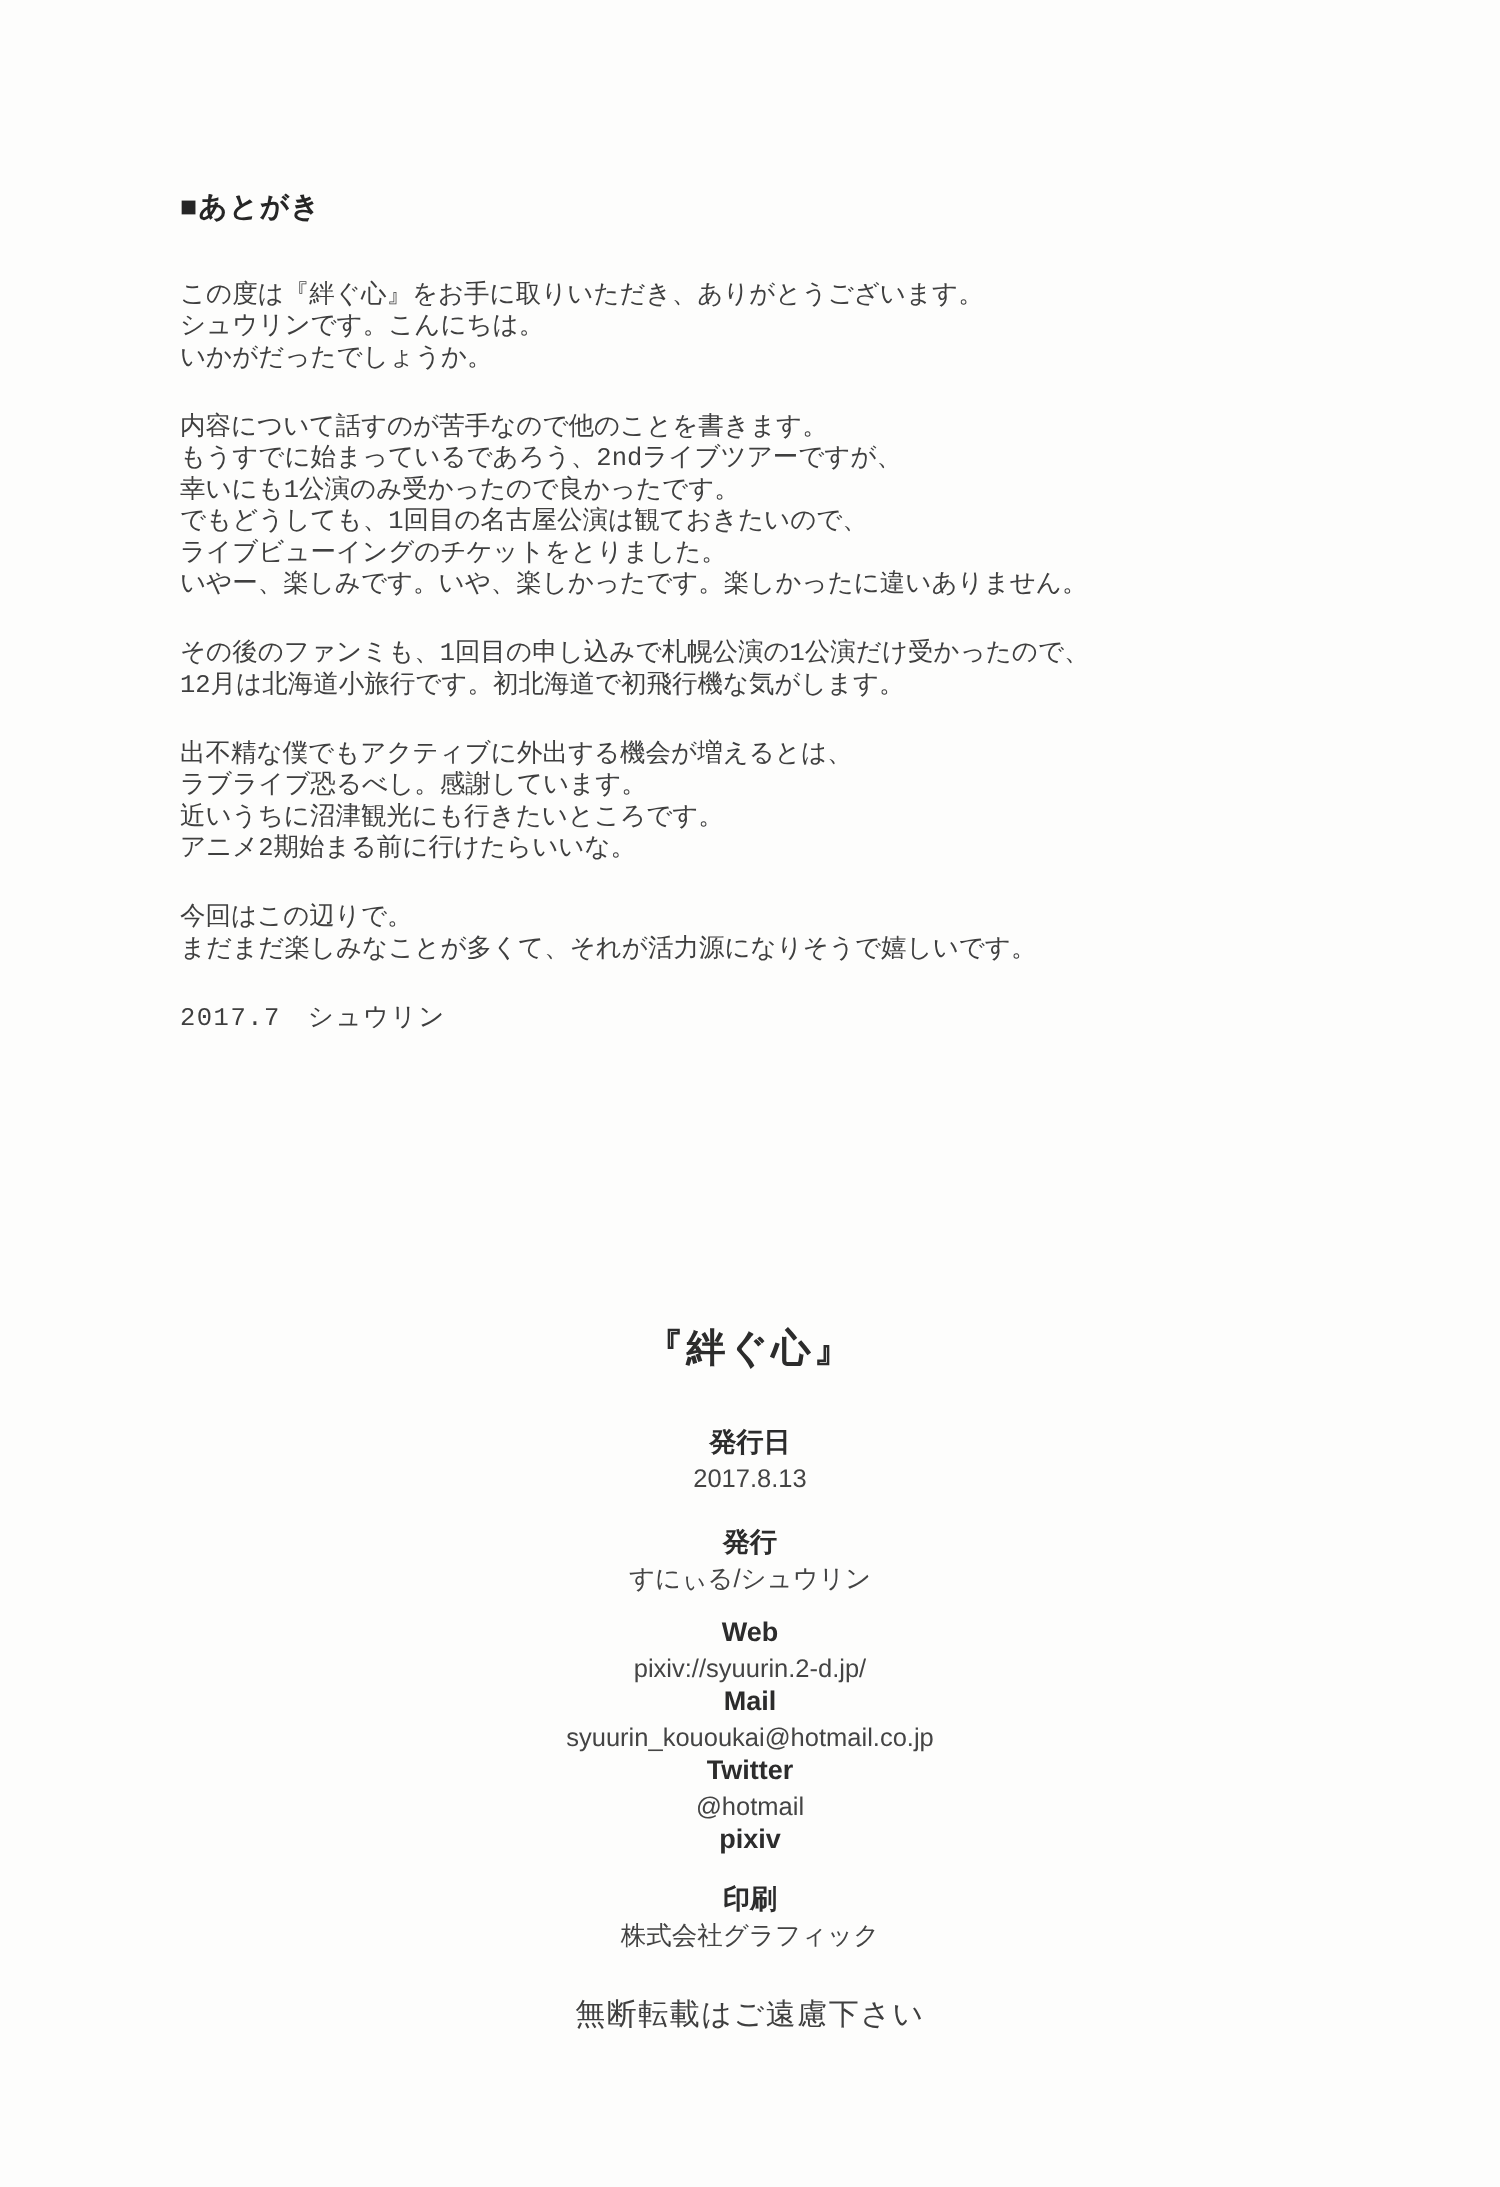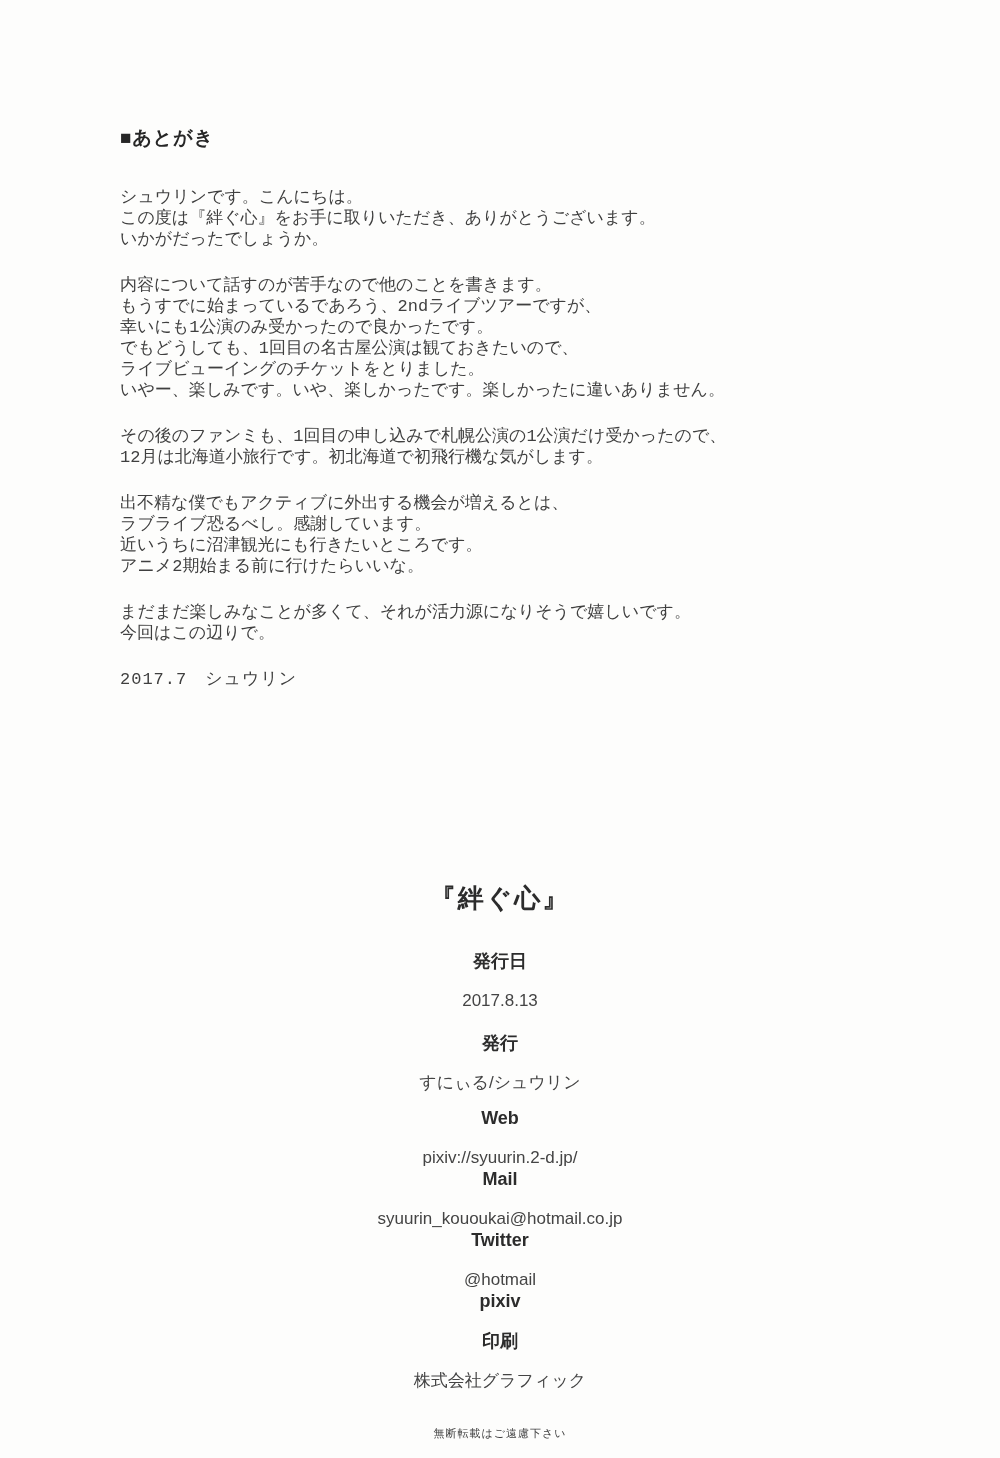--- a/index.html
+++ b/index.html
@@ -55,46 +55,46 @@
   .entry { margin-top: 0; }
   .entry .label {
     font-size: 18px;
     line-height: 22px;
     font-weight: bold;
     color: #2c2c2c;
   }
   .entry .value {
     font-size: 17px;
     line-height: 21px;
-    margin-top: 18px;
+    margin-top: 3px;
     color: #444444;
   }
   .entry.gap-lg { margin-top: 37px; }
   .entry.gap-md { margin-top: 21px; }
   .entry.gap-sm { margin-top: 14px; }
   .entry.gap-pr { margin-top: 18px; }
   .notice {
     margin-top: 32px;
-    font-size: 11px;
+    font-size: 20px;
     line-height: 21px;
     color: #3f3f3f;
     letter-spacing: 1px;
   }
 </style>
 </head>
 <body>
 
 <div class="page">
 
   <div class="afterword">
     <div class="heading">■あとがき</div>
 
     <div class="para">
+      <div class="line">この度は『絆ぐ心』をお手に取りいただき、ありがとうございます。</div>
       <div class="line">シュウリンです。こんにちは。</div>
-      <div class="line">この度は『絆ぐ心』をお手に取りいただき、ありがとうございます。</div>
       <div class="line">いかがだったでしょうか。</div>
     </div>
 
     <div class="para">
       <div class="line">内容について話すのが苦手なので他のことを書きます。</div>
       <div class="line">もうすでに始まっているであろう、2ndライブツアーですが、</div>
       <div class="line">幸いにも1公演のみ受かったので良かったです。</div>
       <div class="line">でもどうしても、1回目の名古屋公演は観ておきたいので、</div>
       <div class="line">ライブビューイングのチケットをとりました。</div>
       <div class="line">いやー、楽しみです。いや、楽しかったです。楽しかったに違いありません。</div>
@@ -106,22 +106,22 @@
     </div>
 
     <div class="para">
       <div class="line">出不精な僕でもアクティブに外出する機会が増えるとは、</div>
       <div class="line">ラブライブ恐るべし。感謝しています。</div>
       <div class="line">近いうちに沼津観光にも行きたいところです。</div>
       <div class="line">アニメ2期始まる前に行けたらいいな。</div>
     </div>
 
     <div class="para">
+      <div class="line">今回はこの辺りで。</div>
       <div class="line">まだまだ楽しみなことが多くて、それが活力源になりそうで嬉しいです。</div>
-      <div class="line">今回はこの辺りで。</div>
     </div>
 
     <div class="signoff">2017.7　シュウリン</div>
   </div>
 
   <div class="colophon">
     <div class="book-title">『絆ぐ心』</div>
 
     <div class="entry gap-lg">
       <div class="label">発行日</div>

